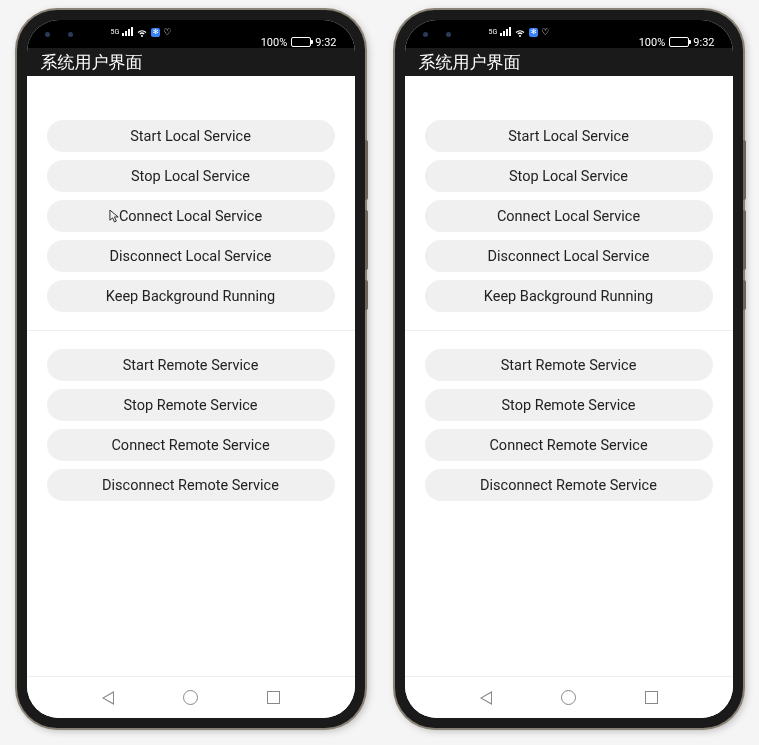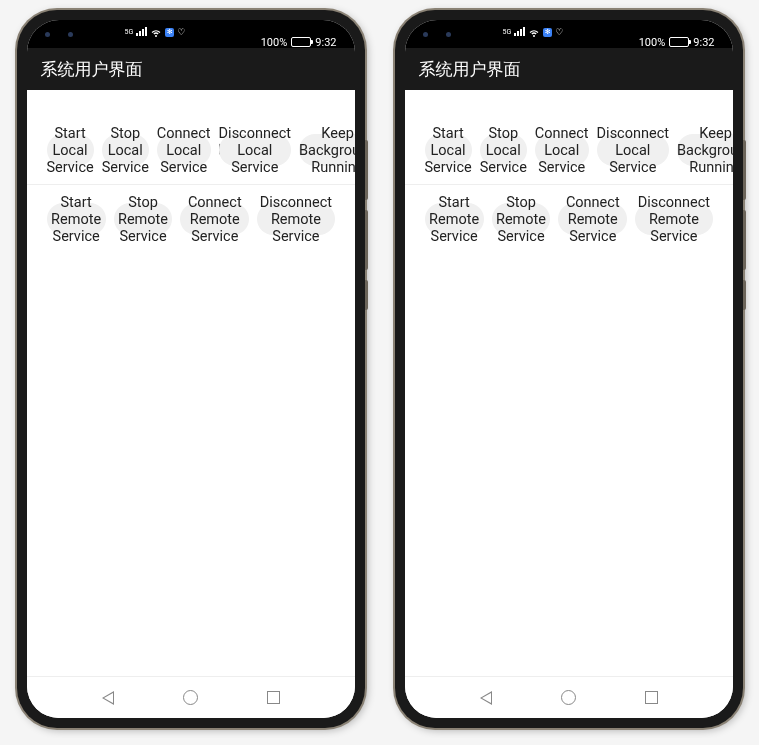--- a/index.html
+++ b/index.html
@@ -72,21 +72,20 @@
       height: 5px;
       background: #2a3a5a;
       border-radius: 50%;
     }
     
     .status-center {
       display: flex;
       align-items: center;
       gap: 2px;
       font-size: 9px;
-      margin-left: 14px;
     }
     
     .status-right {
       display: flex;
       align-items: center;
       gap: 4px;
       font-size: 11px;
       margin-top: 16px;
     }
     
@@ -144,39 +143,39 @@
     }
     
     .battery-fill {
       width: 95%;
       height: 100%;
       background: #fff;
       border-radius: 1px;
     }
     
     .app-bar {
-      height: 42px;
+      height: 28px;
       background: #1a1a1a;
       display: flex;
       align-items: center;
       padding: 0 14px;
       color: #fff;
       font-size: 17px;
     }
     
     .content-area {
       flex: 1;
       background: #fff;
       padding: 44px 20px 0;
       overflow-y: auto;
     }
     
     .button-group {
       display: flex;
-      flex-direction: row;
+      flex-direction: column;
       gap: 8px;
     }
     
     .action-button {
       height: 32px;
       background: #f0f0f0;
       border: none;
       border-radius: 16px;
       font-size: 14.5px;
       color: #222;

